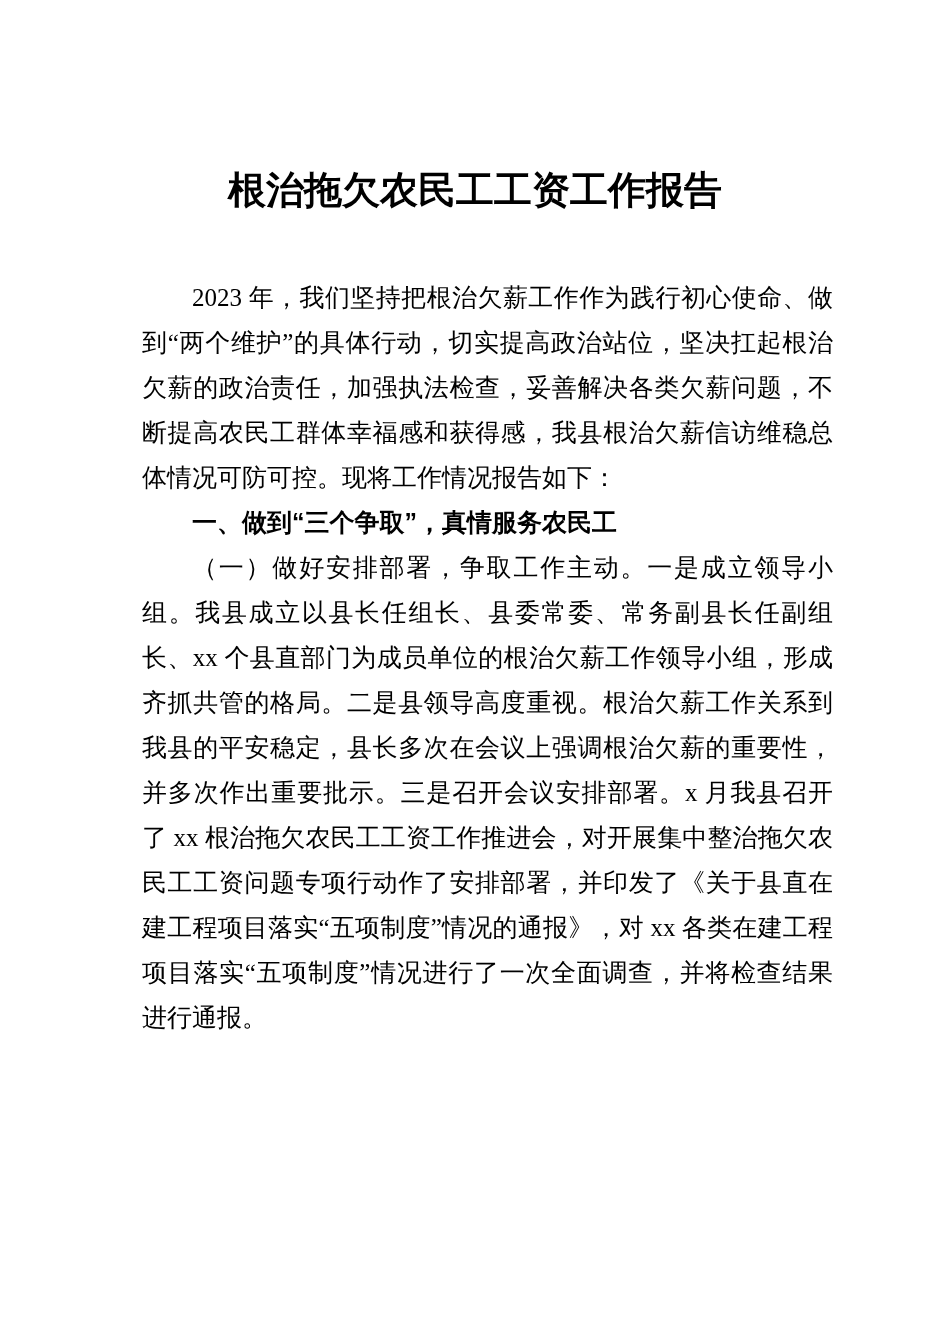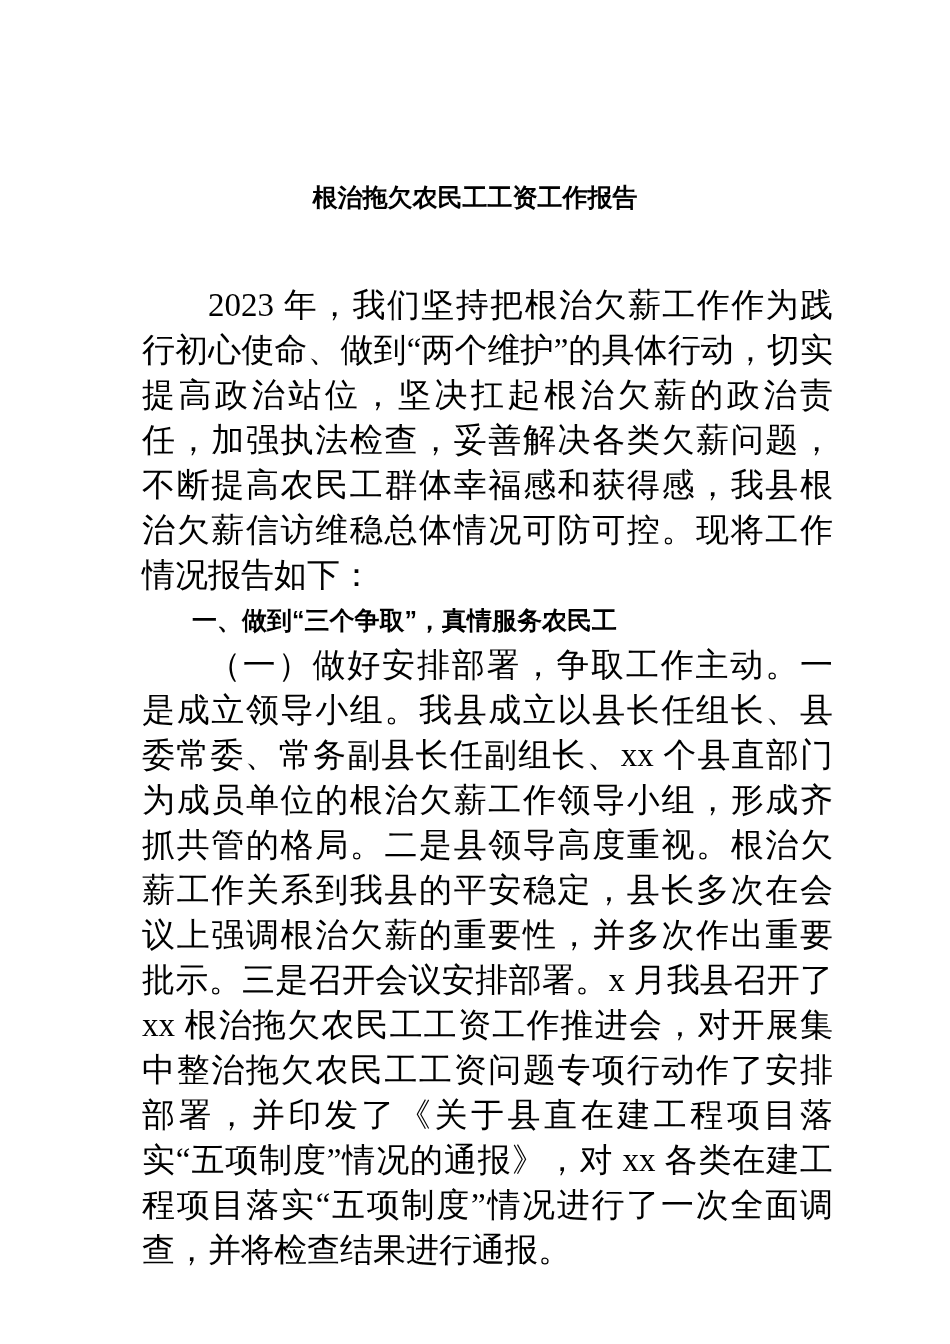--- a/index.html
+++ b/index.html
@@ -12,31 +12,31 @@
     width: 950px;
     height: 1344px;
     background: #ffffff;
     box-sizing: border-box;
     padding: 165px 117px 0 142px;
     overflow: hidden;
     color: #000000;
   }
   .doc-title {
     font-family: "Liberation Serif", "DejaVu Serif", serif;
-    font-size: 25px;
+    font-size: 38px;
     font-weight: 700;
     line-height: 50px;
     text-align: center;
-    margin: 8px -117px 60px -142px; 
+    margin: 0 -117px 60px -142px; 
     letter-spacing: 0px;
     white-space: nowrap;
   }
   .body-para {
     font-family: "Liberation Serif", "DejaVu Serif", serif;
-    font-size: 33px;
+    font-size: 25px;
     font-weight: 400;
     line-height: 45px;
     text-align: justify;
     text-justify: inter-ideograph;
     text-indent: 2em;
     margin: 0;
   }
   .section-heading {
     font-family: "Liberation Sans", "DejaVu Sans", sans-serif;
     font-size: 25px;

